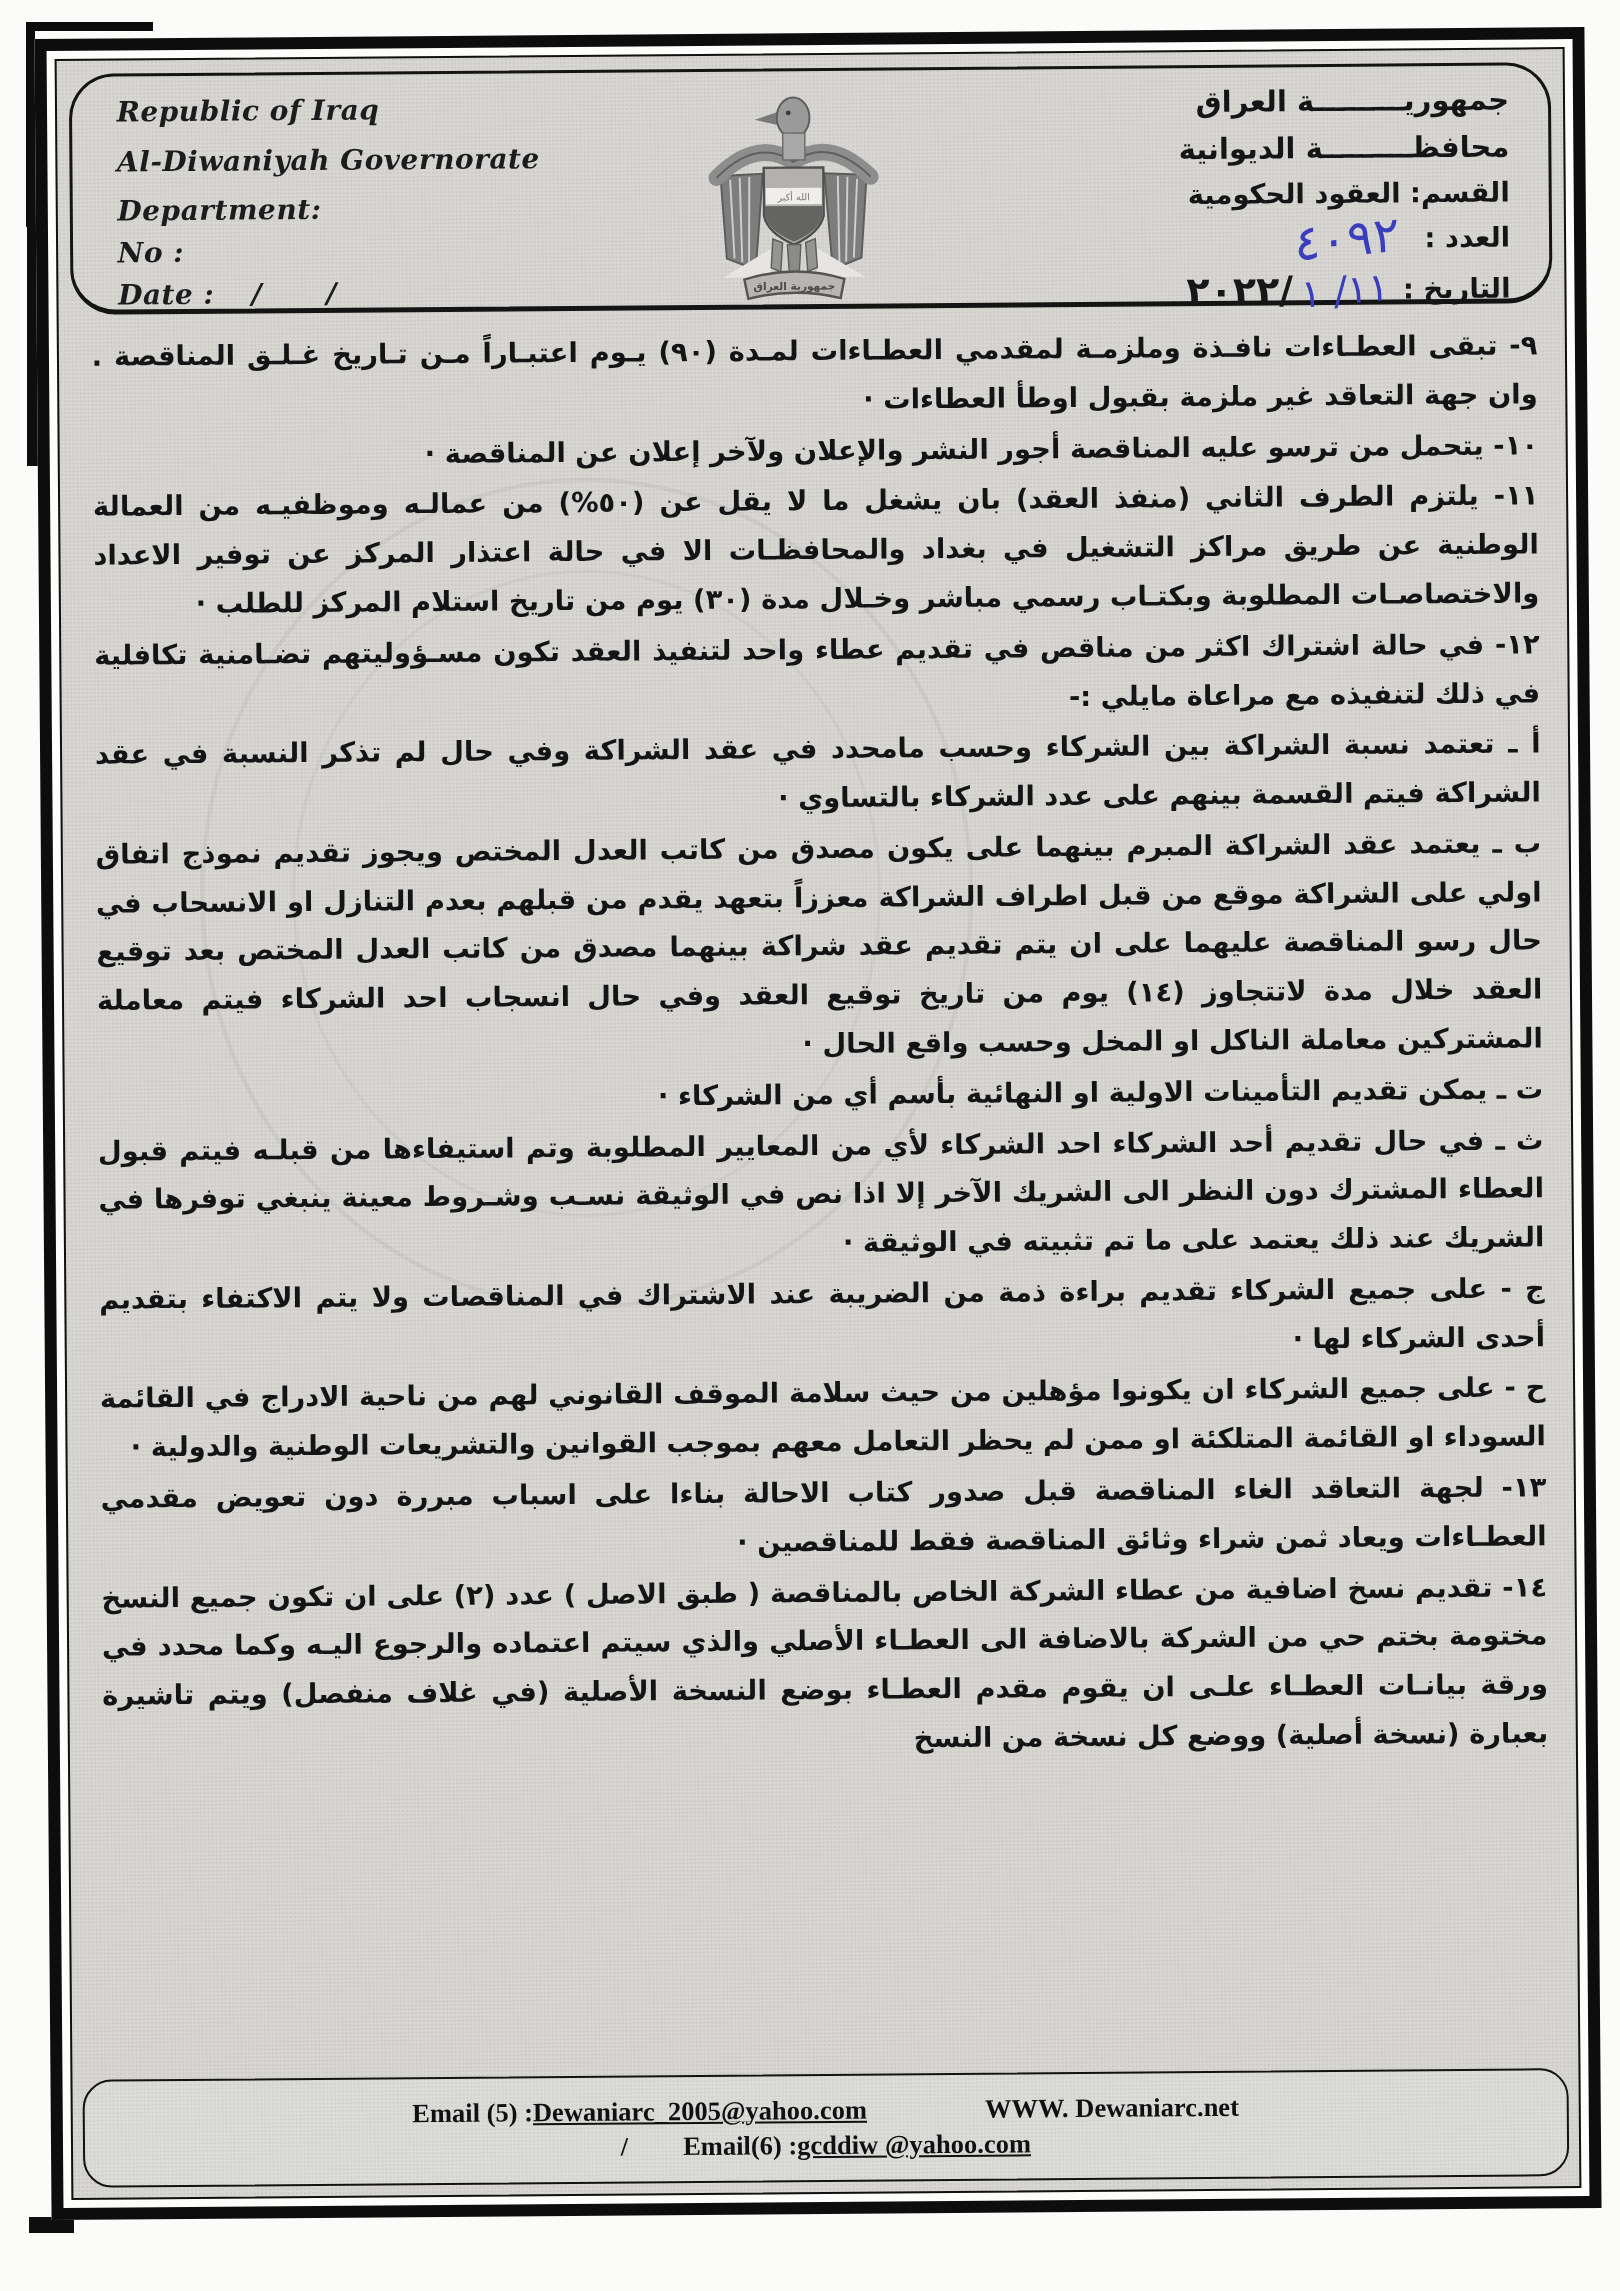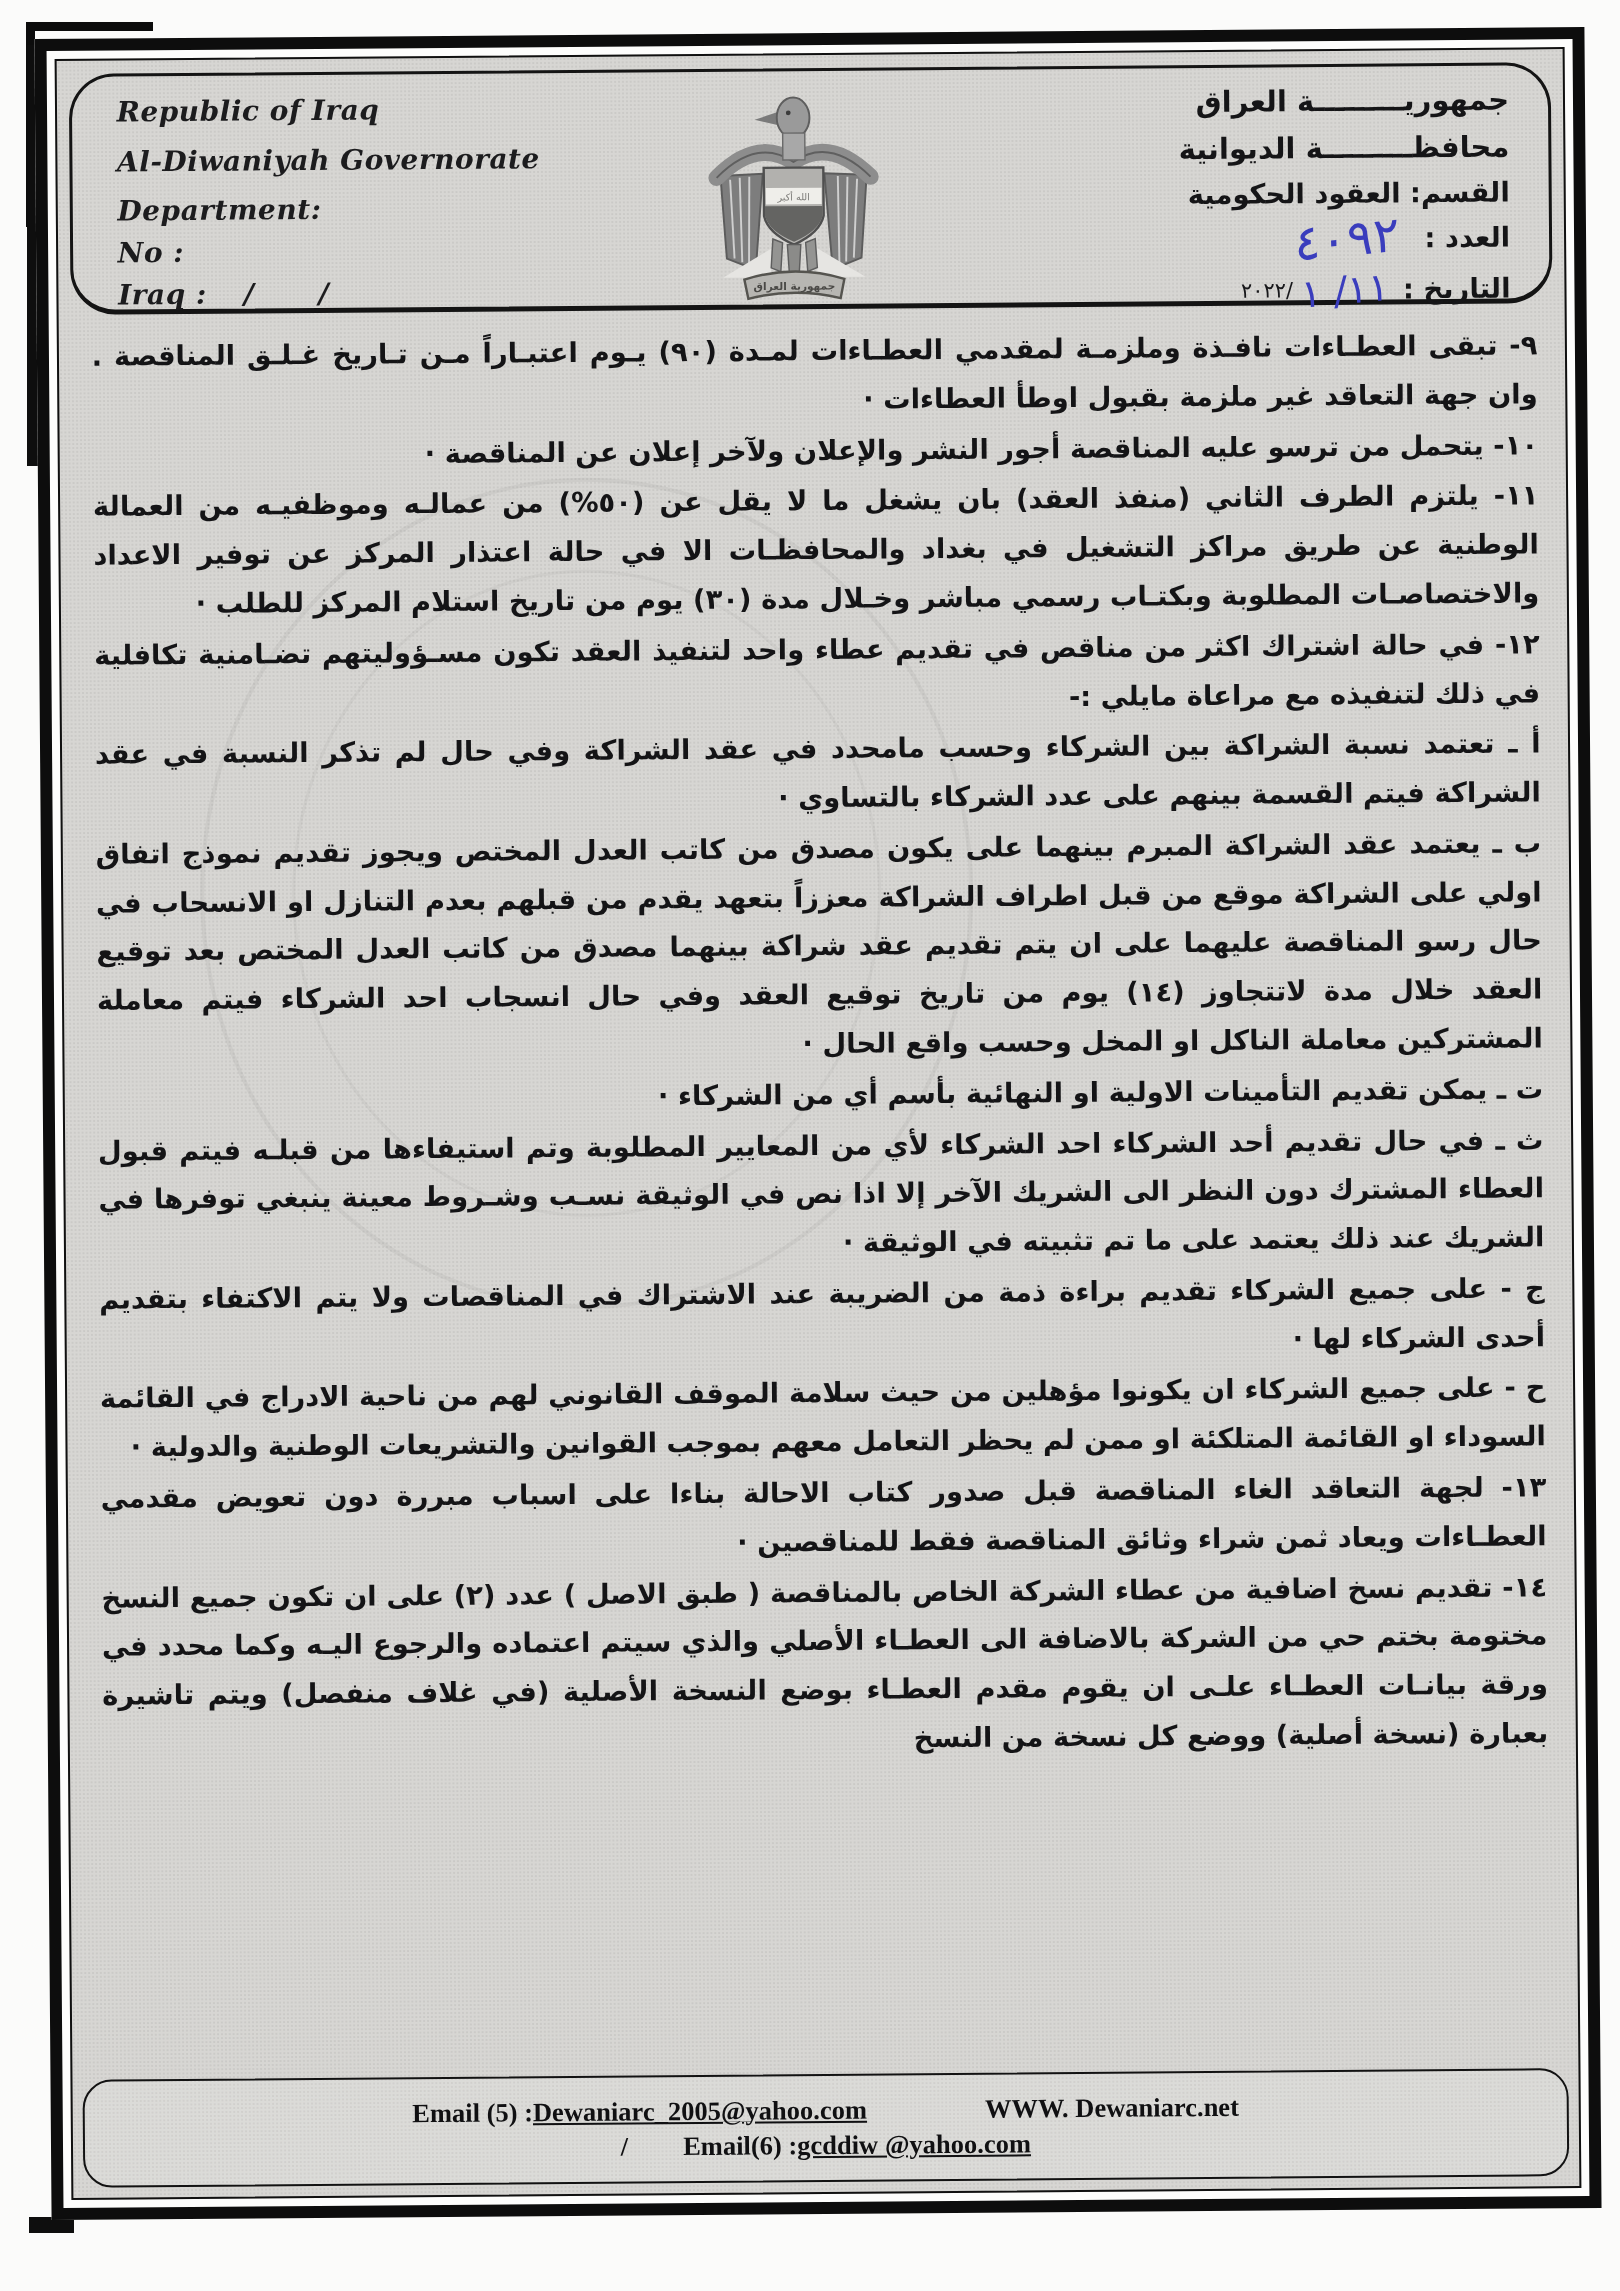--- a/index.html
+++ b/index.html
@@ -58,21 +58,21 @@
   .hdr-right .hr-line{margin-bottom:17.6px;}
   .hdr-right .hr-line3{font-size:27.4px;margin-bottom:5.9px;}
   .num-row,.date-row{display:flex;direction:rtl;align-items:center;height:51px;}
   .num-label,.date-label{font-size:27.4px;font-weight:700;white-space:nowrap;}
   .handwriting{
     color:#3a3dbd;font-weight:400;
     transform:rotate(-5deg) skewX(-4deg);display:inline-block;
   }
   .num-value{font-size:49px;margin-right:25.5px;letter-spacing:2.9px;}
   .date-value{direction:ltr;display:inline-flex;align-items:center;margin-right:13.7px;}
-  .date-year{font-size:21px;font-weight:400;color:#17171a;}
+  .date-year{font-size:38px;font-weight:700;color:#17171a;}
   .date-hand{font-size:39px;margin-left:7.8px;letter-spacing:3.9px;}
 
   
   .body-text{
     direction:rtl;text-align:justify;text-justify:inter-word;
     padding:17.6px 27.4px 0 33px;
     font-size:27.4px;font-weight:700;color:#141416;line-height:1.78;
     position:relative;
   }
   .body-text p{margin:0 0 2px 0;}
@@ -105,21 +105,21 @@
       </div>
 
     <div class="header-box">
 
       <div class="hdr-left">
         <div class="hl">Republic of Iraq</div>
         <div class="hl">Al-Diwaniyah Governorate</div>
         <div class="hl small-gap">Department:</div>
         <div class="hl small-gap">No :</div>
         <div class="hl">
-          <span>Iraq :</span><span class="date-slashes">/  /</span>
+          <span>Date :</span><span class="date-slashes">/  /</span>
         </div>
       </div>
 
       <div class="hdr-emblem">
         <svg width="214" height="227" viewBox="0 0 220 236" xmlns="http://www.w3.org/2000/svg">
 
           <polygon points="34,100 78,98 70,198 40,186" fill="#7d7d7d" stroke="#5c5c5c" stroke-width="2"></polygon>
           <polygon points="186,100 142,98 150,198 180,186" fill="#7d7d7d" stroke="#5c5c5c" stroke-width="2"></polygon>
           <g stroke="#cfcfcf" stroke-width="2">
             <line x1="44" y1="104" x2="48" y2="186"></line>

